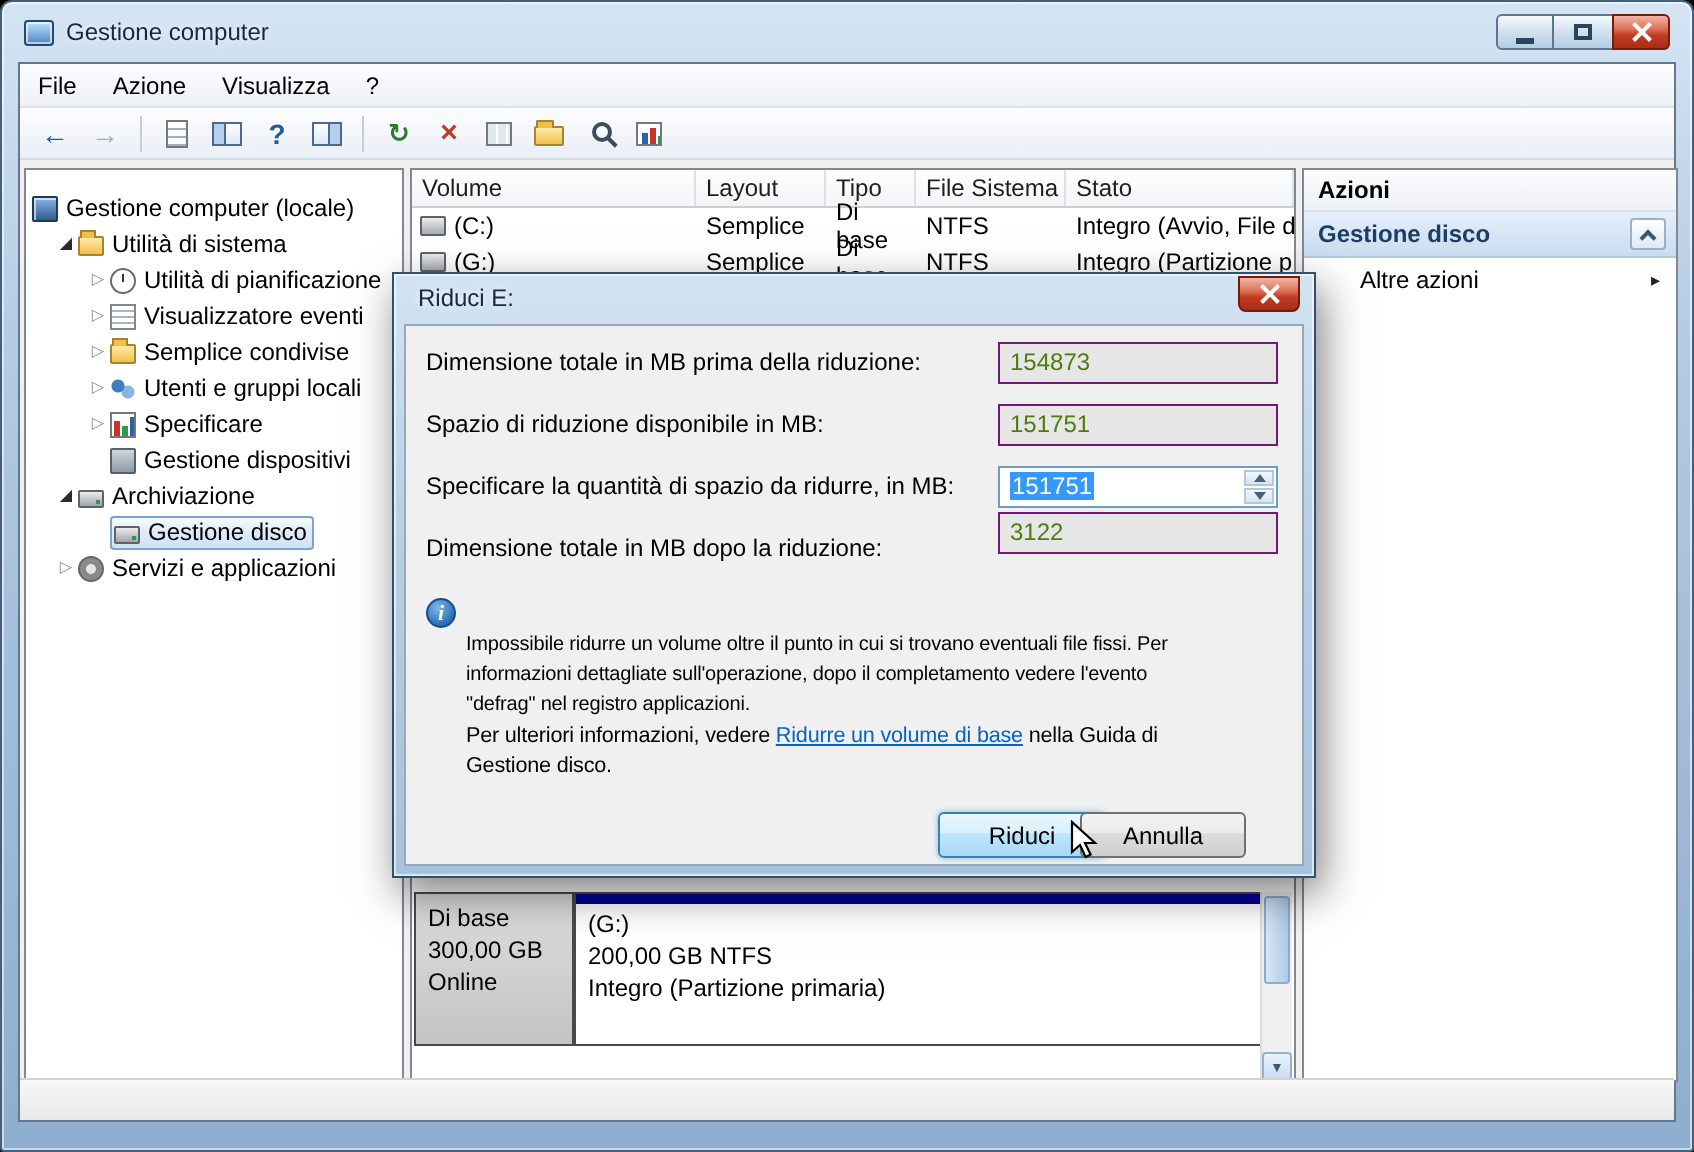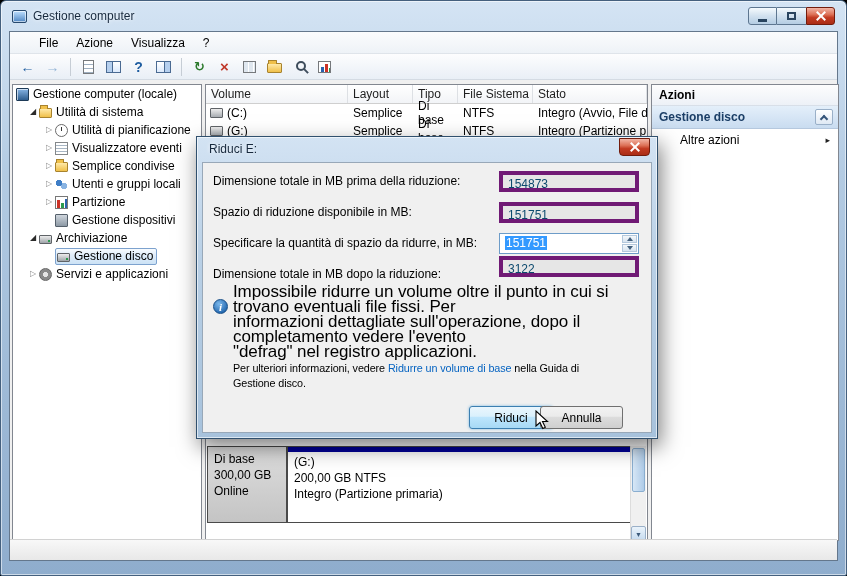--- a/index.html
+++ b/index.html
@@ -23,21 +23,21 @@
   .g-min{width:9px;height:3px;background:#29445f;margin-top:8px}
   .g-max{width:9px;height:8px;border:2px solid #29445f;background:transparent}
   .g-x{position:relative;width:10px;height:10px}
   .g-x::before,.g-x::after{content:"";position:absolute;left:4px;top:-1px;width:2px;height:12px;background:#fff}
   .g-x::before{transform:rotate(45deg)}.g-x::after{transform:rotate(-45deg)}
 
   .client{position:absolute;left:8px;right:8px;top:30px;bottom:14px;background:#f0f0f0;border:1px solid #64778c}
 
   
   .menubar{position:absolute;left:0;right:0;top:0;height:22px;background:linear-gradient(#fbfcfd,#eef2f7);
-    border-bottom:1px solid #dfe4ea;display:flex;align-items:center;padding-left:20px}
+    border-bottom:1px solid #dfe4ea;display:flex;align-items:center;padding-left:0}
   .menu-item{padding:3px 9px;cursor:default}
   .toolbar{position:absolute;left:0;right:0;top:22px;height:26px;background:linear-gradient(#fdfdfe,#e9eff6);
     border-bottom:1px solid #d4dbe3;display:flex;align-items:center;padding-left:6px;gap:2px}
   .tbtn{width:23px;height:22px;display:flex;align-items:center;justify-content:center;border-radius:2px}
   .tsep{width:1px;height:18px;background:#c6cdd5;margin:0 4px}
   .glyph{font-size:14px;font-weight:bold;color:#1f5da0;line-height:1}
   .glyph.fwd{color:#93b4d6}
   .glyph.refresh{color:#2c7a2c;font-size:13px}
   .glyph.del{color:#c0392b;font-size:15px}
   .t-win{width:15px;height:12px;border:1px solid #4a6a92;background:linear-gradient(#fff,#dceafc);position:relative}
@@ -50,21 +50,21 @@
   .t-folder{width:15px;height:10px;background:linear-gradient(#ffe9a8,#f0c049);border:1px solid #a8832e;border-radius:1px;position:relative;margin-top:3px}
   .t-folder::before{content:"";position:absolute;top:-4px;left:0;width:7px;height:3px;background:#f0c049;border:1px solid #a8832e;border-bottom:none;border-radius:1px 1px 0 0}
   .t-zoom{width:10px;height:10px;border:2px solid #3e4d5c;border-radius:50%;position:relative;margin:-2px -2px 0 0}
   .t-zoom::after{content:"";position:absolute;width:6px;height:2px;background:#3e4d5c;transform:rotate(45deg);right:-5px;bottom:-3px}
   .t-chart{width:13px;height:12px;border:1px solid #76797c;background:
     linear-gradient(0deg,#2a62ad 0 55%,transparent 55%) 2px 0/3px 100% no-repeat,
     linear-gradient(0deg,#cc3327 0 80%,transparent 80%) 6px 0/3px 100% no-repeat,
     linear-gradient(0deg,#2b9a4e 0 40%,transparent 40%) 10px 0/2px 100% no-repeat,#fff}
 
   
-  .tree-panel{position:absolute;left:2px;top:52px;width:190px;height:457px;background:#fff;border:1px solid #828790;padding-top:0;overflow:hidden}
+  .tree-panel{position:absolute;left:2px;top:52px;width:190px;height:457px;background:#fff;border:1px solid #828790;padding-top:10px;overflow:hidden}
   .middle-panel{position:absolute;left:195px;top:52px;width:443px;height:459px;background:#fff;border:1px solid #828790;overflow:hidden}
   .actions-panel{position:absolute;left:641px;top:52px;width:188px;height:457px;background:#fff;border:1px solid #828790;overflow:hidden}
   .statusbar{position:absolute;left:0;right:0;bottom:0;height:21px;background:linear-gradient(#f8f8f8,#e8e8e8);border-top:1px solid #d2d2d2}
 
   
   .trow{display:flex;align-items:center;height:18px;white-space:nowrap}
   .lvl0{padding-left:3px}.lvl1{padding-left:14px}.lvl2{padding-left:30px}
   .tw{width:12px;flex:none;text-align:center;font-size:8px;line-height:18px}
   .tw.e{color:#2b2b2b}.tw.c{color:#8a8a8a}
   .tico{width:13px;height:13px;flex:none;margin:0 4px 0 0;position:relative}
@@ -128,34 +128,34 @@
   
   .dialog{position:absolute;left:195px;top:135px;width:462px;height:303px;z-index:50;
     background:linear-gradient(180deg,#d3e3f3 0%,#b9d0e6 40%,#a7c2dc 100%);
     border:1px solid #30506e;box-shadow:3px 8px 20px rgba(0,0,0,.5), inset 0 0 0 1px rgba(255,255,255,.6)}
   .dlg-title{position:absolute;left:12px;top:5px;color:#17293d;text-shadow:0 0 4px #fff}
   .dlg-close{position:absolute;top:1px;right:7px;width:31px;height:18px;border:1px solid #731c0c;border-radius:0 0 4px 4px;
     background:linear-gradient(#f2b5a5,#dd7258 40%,#c23b22 60%,#aa2d16);display:flex;align-items:center;justify-content:center}
   .dlg-body{position:absolute;left:5px;right:5px;top:25px;bottom:5px;background:#f0f0f0;border:1px solid #98a8b8}
   .frow-label{position:absolute;left:10px;white-space:nowrap}
   .val{position:absolute;right:12px;width:140px;height:21px;line-height:19px;padding-left:5px;font-size:12px}
-  .val.ro{background:#e6e6e6;border:4px solid #701a75;color:#0c4a6e}
+  .val.ro{background:#e6e6e6;border:1px solid #701a75;color:#4d7c0f}
   .spin-box{background:#fff;border:1px solid #6d9cc8;padding-right:17px}
   .sel{background:#3399ff;color:#fff;padding:0 1px}
   .spin{position:absolute;right:1px;top:1px;bottom:1px;width:15px;display:flex;flex-direction:column;gap:1px}
   .spin-btn{flex:1;border:1px solid #b4c8dc;background:linear-gradient(#f4f8fb,#d8e4f0);display:flex;align-items:center;justify-content:center}
   .tri-u{width:0;height:0;border-left:3px solid transparent;border-right:3px solid transparent;border-bottom:4px solid #44617e}
   .tri-d{width:0;height:0;border-left:3px solid transparent;border-right:3px solid transparent;border-top:4px solid #44617e}
   .info-icon{position:absolute;left:10px;top:136px;width:15px;height:15px;border-radius:50%;
     background:radial-gradient(circle at 5px 4px,#7db9ec,#1f64ad 80%);border:1px solid #174e88;
     color:#fff;font-family:"Liberation Serif",serif;font-style:italic;font-weight:bold;font-size:11px;
     display:flex;align-items:center;justify-content:center}
-  .dlg-note{position:absolute;left:30px;right:6px;top:121px;font-size:17px;letter-spacing:-.1px;line-height:15px;white-space:pre-line}
+  .dlg-note{position:absolute;left:30px;right:6px;top:152px;font-size:10px;letter-spacing:-.1px;line-height:15px;white-space:pre-line}
   .dlg-help{position:absolute;left:30px;right:30px;top:198px;font-size:10.8px;letter-spacing:-.1px;line-height:15px}
-  .dlg-link{color:#0563c1;cursor:pointer}
+  .dlg-link{color:#0563c1;text-decoration:underline;cursor:pointer}
   .dbtn{position:absolute;top:243px;height:23px;border-radius:3px;display:flex;align-items:center;justify-content:center;font-size:12px}
   .btn-riduci{right:98px;width:84px;border:1px solid #3c7fb1;
     background:linear-gradient(#eaf6fd,#d9f0fc 45%,#bee6fd 46%,#a7d9f5);box-shadow:0 0 3px #7ab8e0}
   .btn-annulla{right:28px;width:83px;border:1px solid #707070;
     background:linear-gradient(#f2f2f2,#ebebeb 45%,#dddddd 46%,#cfcfcf)}
 
   .cursor{position:absolute;left:534px;top:409px;z-index:60}
 </style>
 </head>
 <body>
@@ -254,21 +254,21 @@
         <span class="tlabel">Semplice condivise</span>
       </div>
       <div class="trow lvl2">
         <span class="tw c">▷</span>
         <span class="tico i-users"></span>
         <span class="tlabel">Utenti e gruppi locali</span>
       </div>
       <div class="trow lvl2">
         <span class="tw c">▷</span>
         <span class="tico i-perf"></span>
-        <span class="tlabel">Partizione</span>
+        <span class="tlabel">Specificare</span>
       </div>
       <div class="trow lvl2">
         <span class="tw"></span>
         <span class="tico i-device"></span>
         <span class="tlabel">Gestione dispositivi</span>
       </div>
       <div class="trow lvl1">
         <span class="tw e">◢</span>
         <span class="tico i-drive"></span>
         <span class="tlabel">Archiviazione</span>

